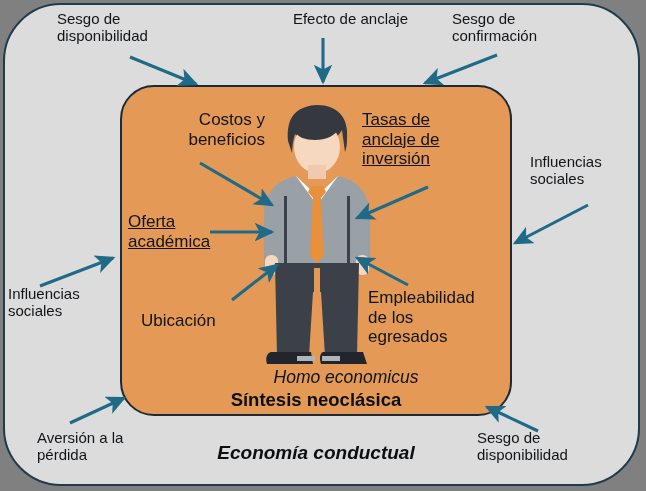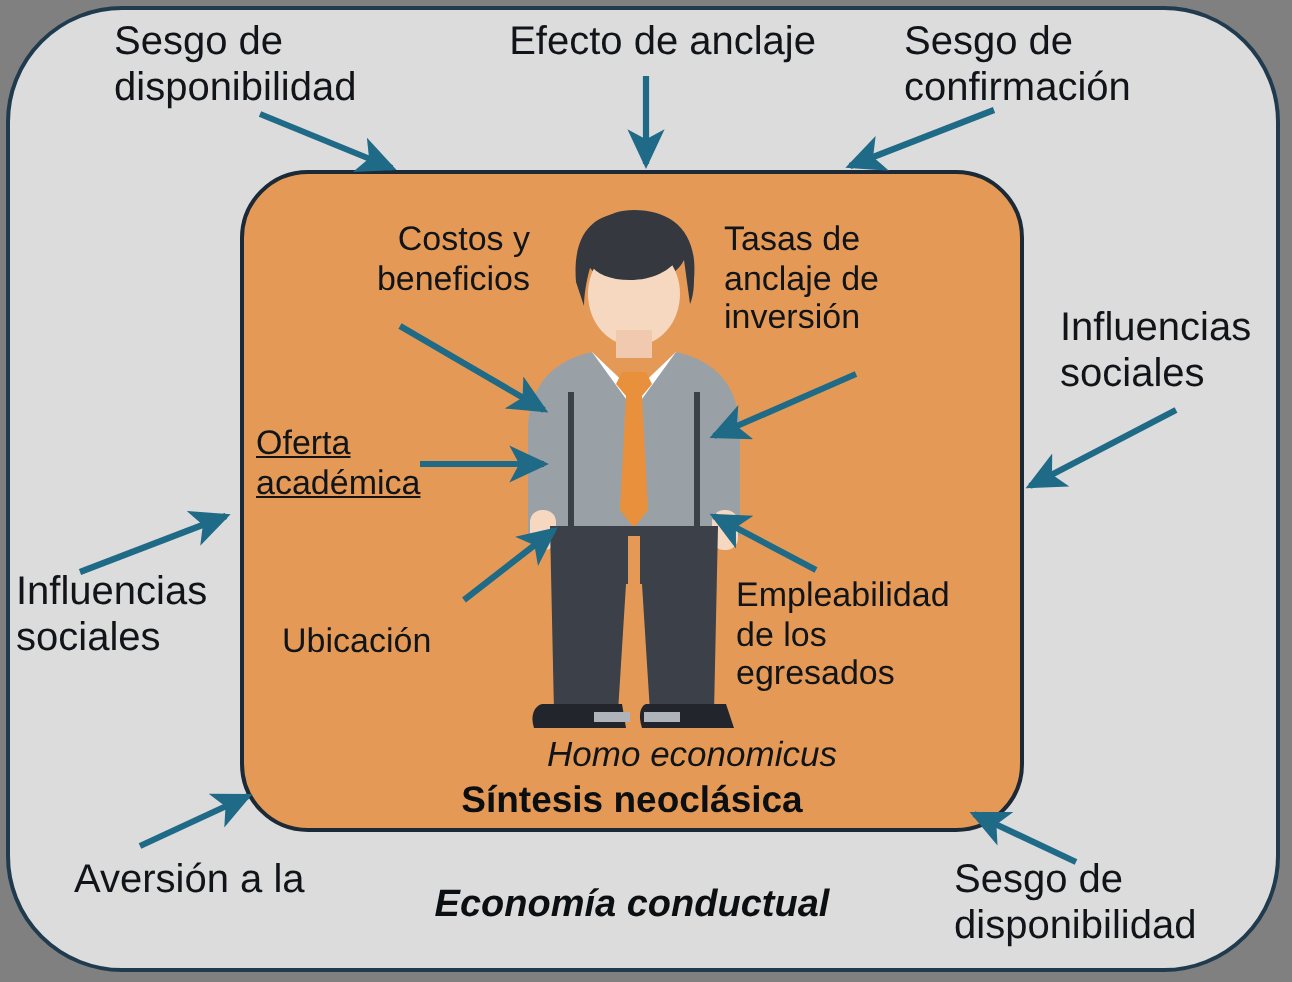--- a/index.html
+++ b/index.html
@@ -24,21 +24,21 @@
     border:2px solid #1b2a36;
     border-radius:34px;
   }
 
   
   .svg-layer{position:absolute;left:0;top:0;width:646px;height:491px;
              pointer-events:none;}
 
   
   .lbl{position:absolute;color:#111418;line-height:1.16;}
-  .outer-lbl{font-size:20px;}
+  .outer-lbl{font-size:15px;}
   .inner-lbl{font-size:17px;}
   .lbl.center{text-align:right;}
 
   .caption-italic{position:absolute;font-size:17.5px;font-style:italic;
       color:#111418;text-align:center;width:452px;left:120px;}
   .caption-bold{position:absolute;font-size:18.5px;font-weight:bold;
       color:#0c0f12;text-align:center;width:392px;left:120px;}
   .caption-outer{position:absolute;font-size:19px;font-weight:bold;
       color:#0c0f12;text-align:center;width:392px;left:120px;font-style:italic;}
 </style>
@@ -136,33 +136,34 @@
     <div>sociales</div>
   </div>
 
   <div class="lbl outer-lbl" style="left:8px;top:285px;width:112px;">
     <div>Influencias</div>
     <div>sociales</div>
   </div>
 
   <div class="lbl outer-lbl" style="left:37px;top:429px;width:132px;">
     <div>Aversión a la</div>
+    <div>pérdida</div>
   </div>
 
   <div class="lbl outer-lbl" style="left:477px;top:429px;width:145px;">
     <div>Sesgo de</div>
     <div>disponibilidad</div>
   </div>
 
   <div class="lbl inner-lbl center" style="left:140px;top:110px;width:125px;">
     <div>Costos y</div>
     <div>beneficios</div>
   </div>
 
-  <div class="lbl inner-lbl" style="left:362px;top:110px;width:118px;">
+  <div class="lbl inner-lbl" style="left:362px;top:110px;width:118px;text-decoration:underline;">
     <div>Tasas de</div>
     <div>anclaje de</div>
     <div>inversión</div>
   </div>
 
   <div class="lbl inner-lbl" style="left:128px;top:212px;width:110px;text-decoration:underline;">
     <div>Oferta</div>
     <div>académica</div>
   </div>
 

